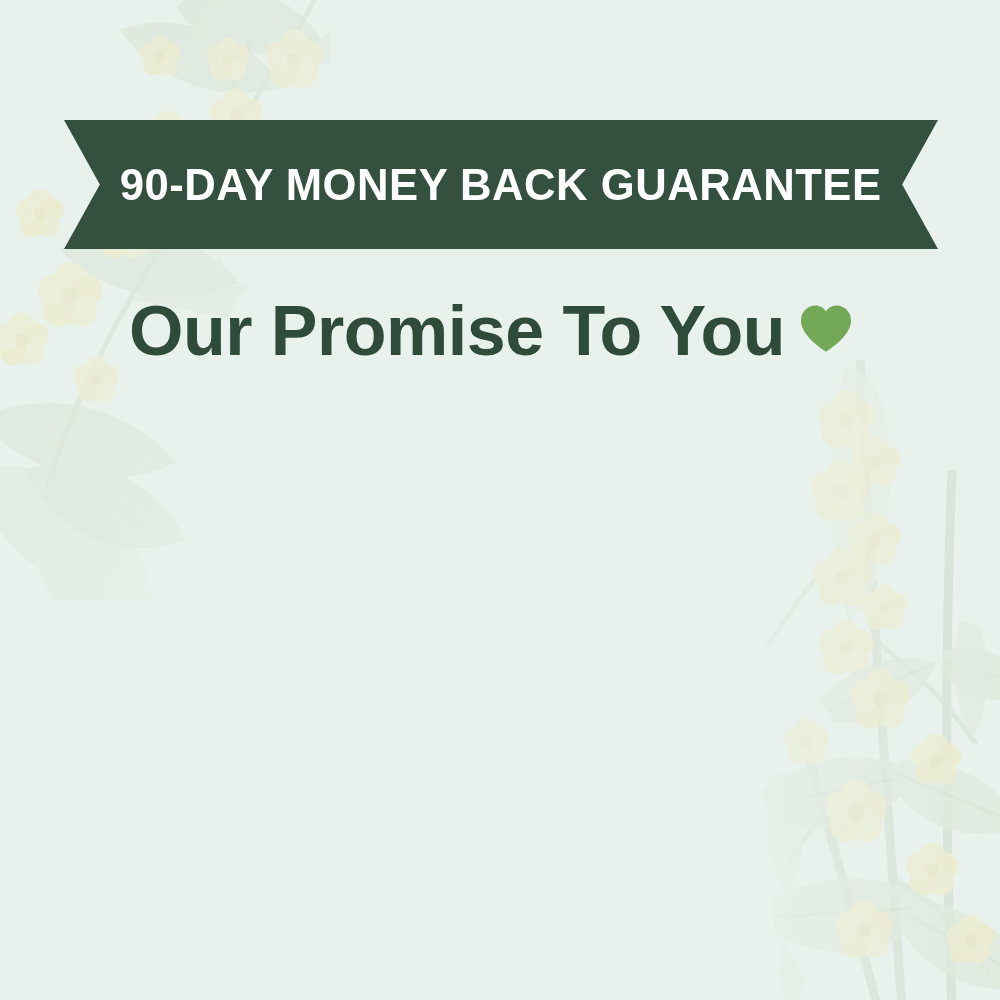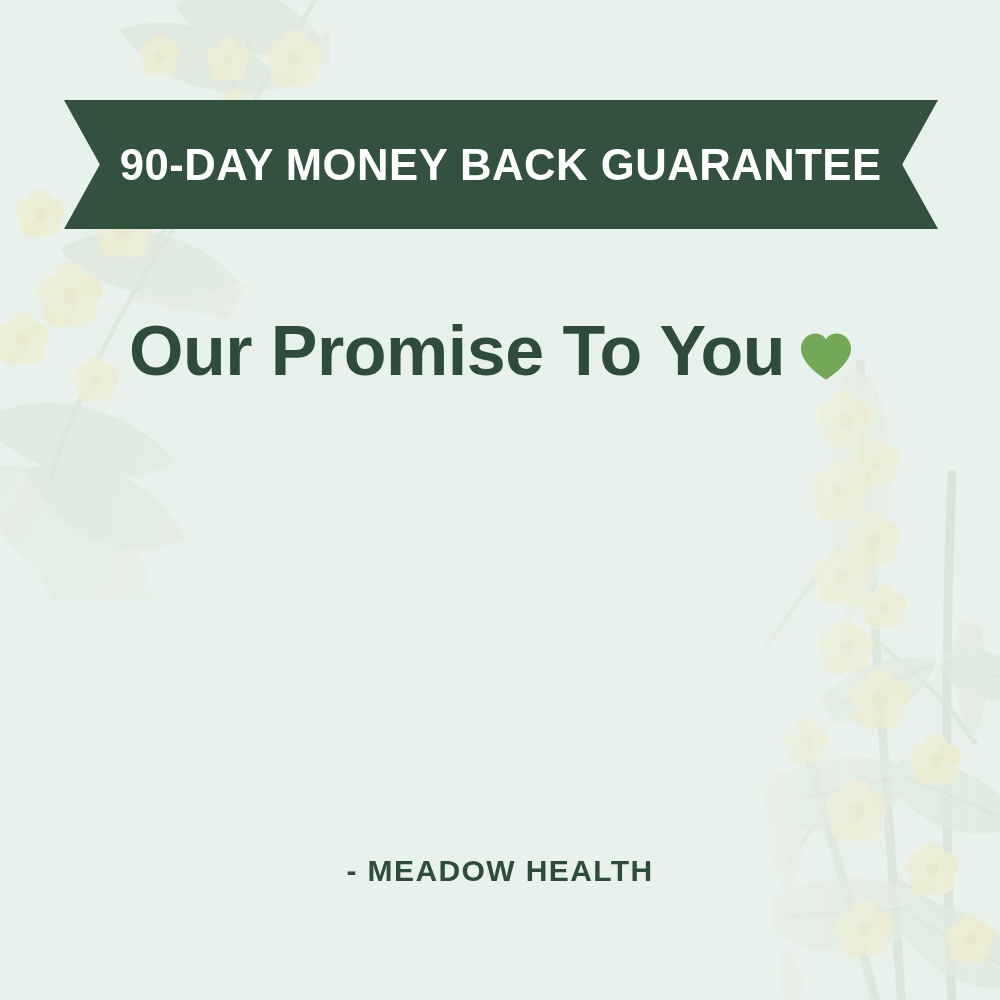--- a/index.html
+++ b/index.html
@@ -28,21 +28,21 @@
     inset: 0;
     pointer-events: none;
     z-index: 0;
   }
   .botanical svg { display: block; width: 1000px; height: 1000px; }
 
   
   #banner {
     position: absolute;
     left: 64px;
-    top: 100px;
+    top: 120px;
     width: 874px;
     height: 129px;
     background: #34503f;
     z-index: 3;
     -webkit-clip-path: polygon(0% 0%, 100% 0%, 95.9% 50%, 100% 100%, 0% 100%, 4.1% 50%);
     clip-path: polygon(0% 0%, 100% 0%, 95.9% 50%, 100% 100%, 0% 100%, 4.1% 50%);
     display: flex;
     align-items: center;
     justify-content: center;
   }
@@ -68,21 +68,21 @@
     z-index: 2;
   }
 
   #headline-row {
     position: absolute;
     left: 0;
     top: 296px;
     width: 984px;
     height: 90px;
     display: flex;
-    align-items: flex-end;
+    align-items: flex-start;
     justify-content: center;
     gap: 12px;
   }
   #headline {
     color: #2f4c3b;
     font-family: "Liberation Sans", sans-serif;
     font-size: 70px;
     font-weight: bold;
     letter-spacing: -0.5px;
     line-height: 1;
@@ -272,16 +272,15 @@
     <div id="headline-row">
       <span id="headline">Our Promise To You</span>
       <span>
         <svg id="heart-icon" viewBox="0 0 32 32" xmlns="http://www.w3.org/2000/svg">
           <path d="M16 28.5 C 16 28.5 2.2 20.1 2.2 11.4 C 2.2 6.5 5.9 3 10.1 3 C 12.8 3 15.0 4.4 16 6.4 C 17.0 4.4 19.2 3 21.9 3 C 26.1 3 29.8 6.5 29.8 11.4 C 29.8 20.1 16 28.5 16 28.5 Z" fill="#73a857"></path>
         </svg>
       </span>
     </div>
 
 
-    <div id="attribution">- MEADOW HEALTH</div>
 
   </div>
 </div>
 
 </body></html>

